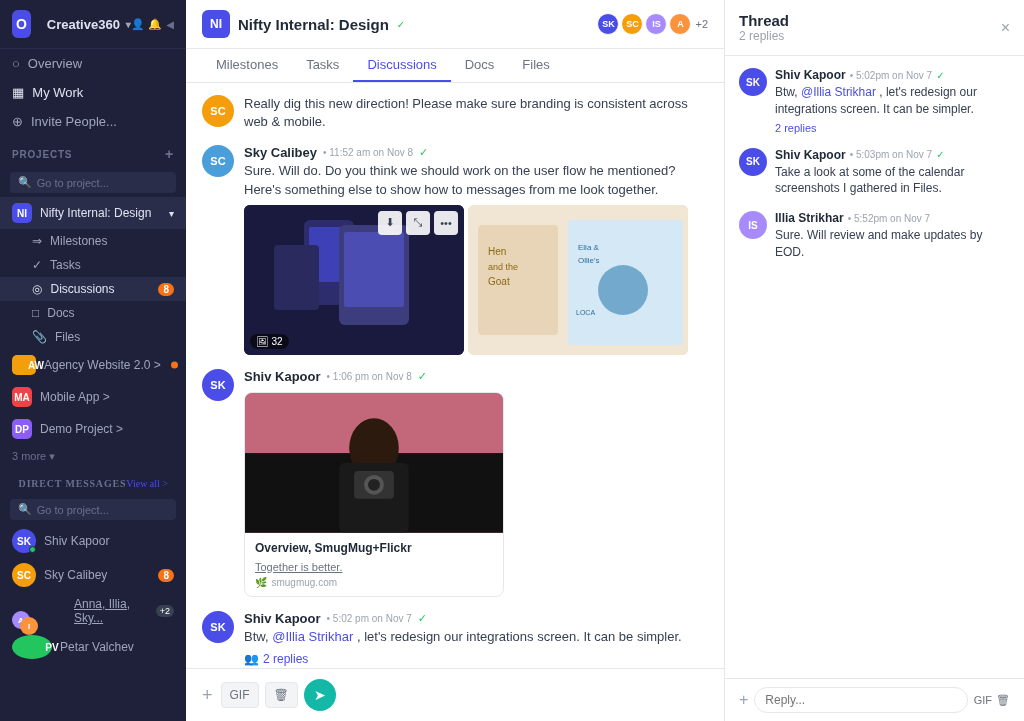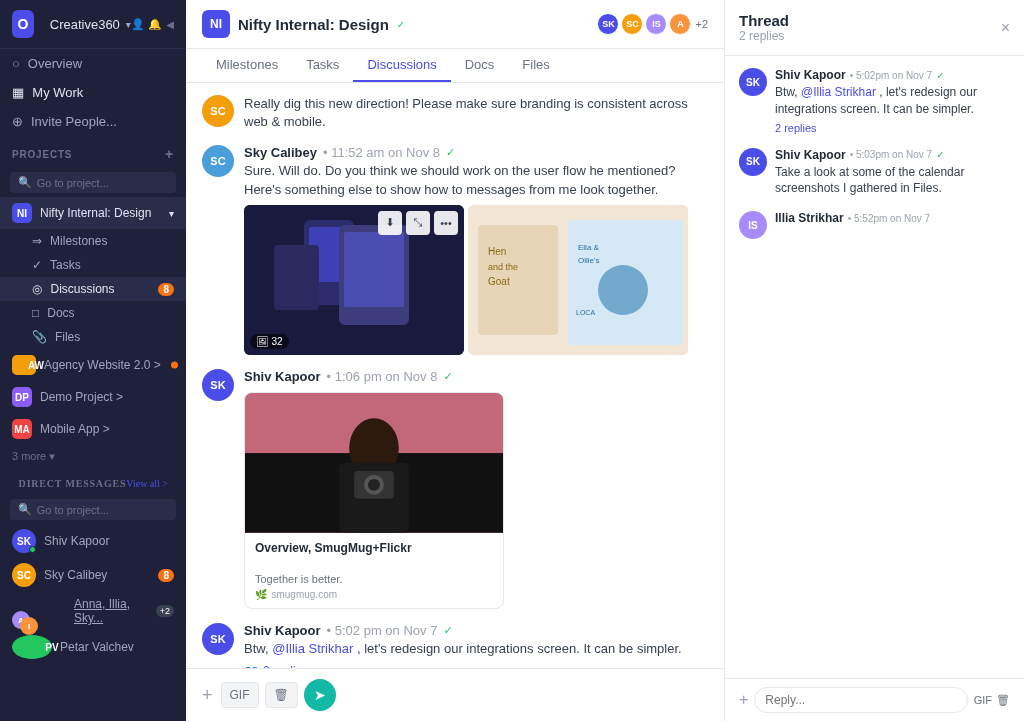--- a/index.html
+++ b/index.html
@@ -24,21 +24,21 @@
     }
     .sidebar-logo {
       width: 28px; height: 28px;
       background: #4a4de8;
       border-radius: 6px;
       display: flex; align-items: center; justify-content: center;
       color: white; font-weight: bold; font-size: 14px;
     }
     .sidebar-brand {
       display: flex; align-items: center; gap: 6px; flex: 1; margin-left: 16px;
-      color: #e0e2f0; font-size: 13px; font-weight: 400;
+      color: #e0e2f0; font-size: 13px; font-weight: 700;
     }
     .sidebar-header-actions {
       display: flex; gap: 4px; align-items: center;
     }
 
     .sidebar-nav-item {
       display: flex; align-items: center; gap: 8px;
       padding: 7px 12px; cursor: pointer; color: #a0a4bc; font-size: 13px;
     }
     .sidebar-nav-item.active { color: #e0e2f0; }
@@ -157,21 +157,21 @@
       display: flex; gap: 10px; margin-bottom: 14px;
     }
     .msg-avatar {
       width: 32px; height: 32px; border-radius: 50%; flex-shrink: 0;
       display: flex; align-items: center; justify-content: center;
       font-size: 11px; font-weight: 700; color: white;
     }
     .msg-content { flex: 1; }
     .msg-header { display: flex; align-items: center; gap: 6px; margin-bottom: 2px; }
     .msg-author { font-weight: 600; font-size: 13px; color: #1f2937; }
-    .msg-time { font-size: 13px; color: #9ca3af; }
+    .msg-time { font-size: 10px; color: #9ca3af; }
     .msg-verified { color: #22c55e; font-size: 11px; }
     .msg-text { font-size: 13px; color: #374151; line-height: 1.4; }
     .msg-link { color: #4a4de8; text-decoration: none; }
 
     .msg-images {
       display: flex; gap: 4px; margin-top: 6px;
     }
     .msg-image-placeholder {
       width: 150px; height: 120px; border-radius: 6px; overflow: hidden;
       background: #1a1a2e; flex-shrink: 0; position: relative;
@@ -195,21 +195,21 @@
     .link-preview {
       border: 1px solid #e5e7eb; border-radius: 8px;
       overflow: hidden; margin-top: 8px; max-width: 260px;
     }
     .link-preview-image {
       width: 100%; height: 140px; background: #1a1a1a;
       display: flex; align-items: center; justify-content: center;
     }
     .link-preview-body { padding: 8px 10px; }
     .link-preview-title { font-weight: 600; font-size: 12px; color: #1f2937; }
-    .link-preview-subtitle { font-size: 11px; color: #6b7280; margin-top: 18px; }
+    .link-preview-subtitle { font-size: 11px; color: #6b7280; margin-top: 6px; text-decoration: underline; }
     .link-preview-domain { display: flex; align-items: center; gap: 4px; margin-top: 4px; font-size: 10px; color: #9ca3af; }
 
     .replies-btn {
       display: inline-flex; align-items: center; gap: 4px; margin-top: 6px;
       font-size: 12px; color: #4a4de8; cursor: pointer;
     }
 
     .mention { color: #4a4de8; font-weight: 500; }
 
     
@@ -377,27 +377,27 @@
     <span>Files</span>
   </div>
 
   <div class="sidebar-project-item" style="position:relative;">
     <div class="project-avatar" style="background:#f59e0b;padding-left:24px;">AW</div>
     <span style="flex:1;font-size:12px;">Agency Website 2.0 &gt;</span>
     <div class="dot-indicator"></div>
   </div>
 
   <div class="sidebar-project-item">
+    <div class="project-avatar" style="background:#ef4444;">MA</div>
+    <span style="flex:1;font-size:12px;">Mobile App &gt;</span>
+  </div>
+
+  <div class="sidebar-project-item">
     <div class="project-avatar" style="background:#8b5cf6;">DP</div>
     <span style="flex:1;font-size:12px;">Demo Project &gt;</span>
-  </div>
-
-  <div class="sidebar-project-item">
-    <div class="project-avatar" style="background:#ef4444;">MA</div>
-    <span style="flex:1;font-size:12px;">Mobile App &gt;</span>
   </div>
 
   <div class="sidebar-more-btn">
     <span>3 more ▾</span>
   </div>
 
   <div class="sidebar-dm-section">
     <span>DIRECT MESSAGES</span>
     <span style="font-size:10px;color:#4a4de8;cursor:pointer;text-transform:none;letter-spacing:0;font-weight:400;">View all &gt;</span>
   </div>
@@ -623,20 +623,21 @@
       </div>
     </div>
 
     <div class="thread-msg-row">
       <div class="thread-msg-avatar" style="background:#a78bfa;">IS</div>
       <div class="thread-msg-content">
         <div class="thread-msg-header">
           <span class="thread-msg-author">Illia Strikhar</span>
           <span class="thread-msg-time">• <span>5:52pm on Nov 7</span></span>
         </div>
+        <div class="thread-msg-text">Sure. Will review and make updates by EOD.</div>
       </div>
     </div>
   </div>
 
   <div class="thread-input-bar">
     <span class="thread-input-add">+</span>
     <input class="thread-input-field" type="text" placeholder="Reply..." style="">
     <div class="thread-input-actions">
       <span class="thread-input-btn">GIF</span>
       <span class="thread-input-btn">🗑</span>

